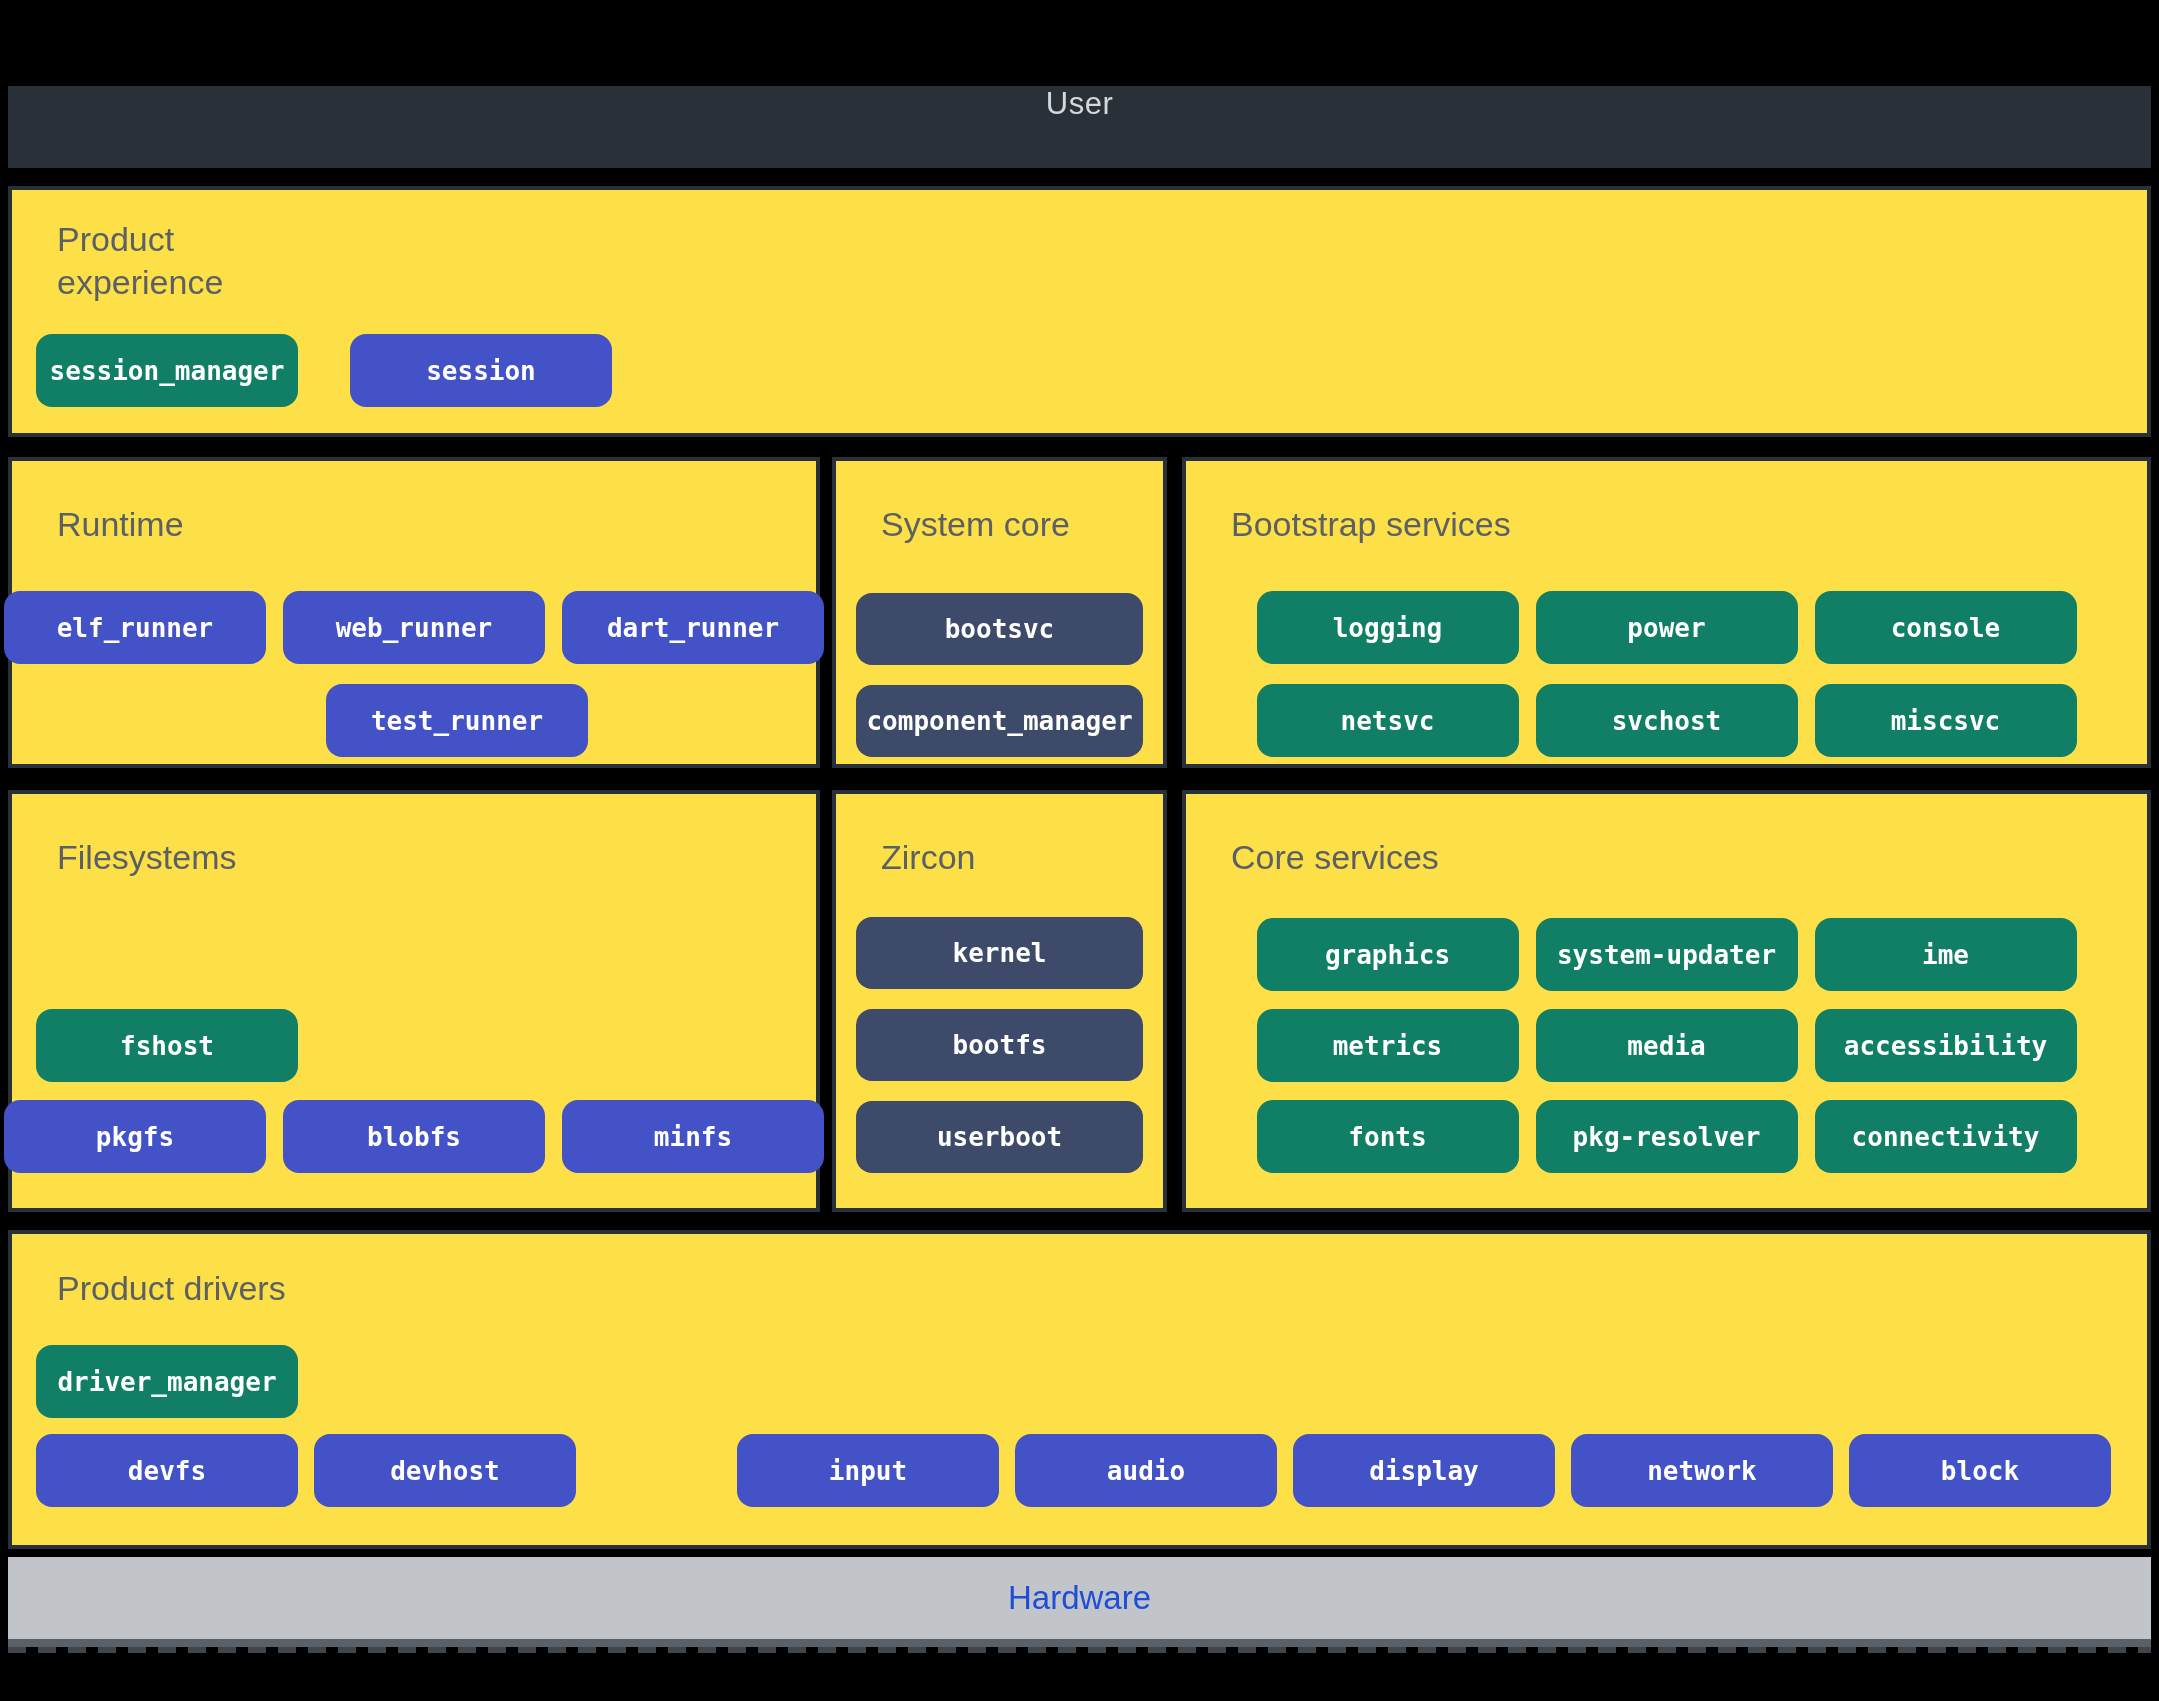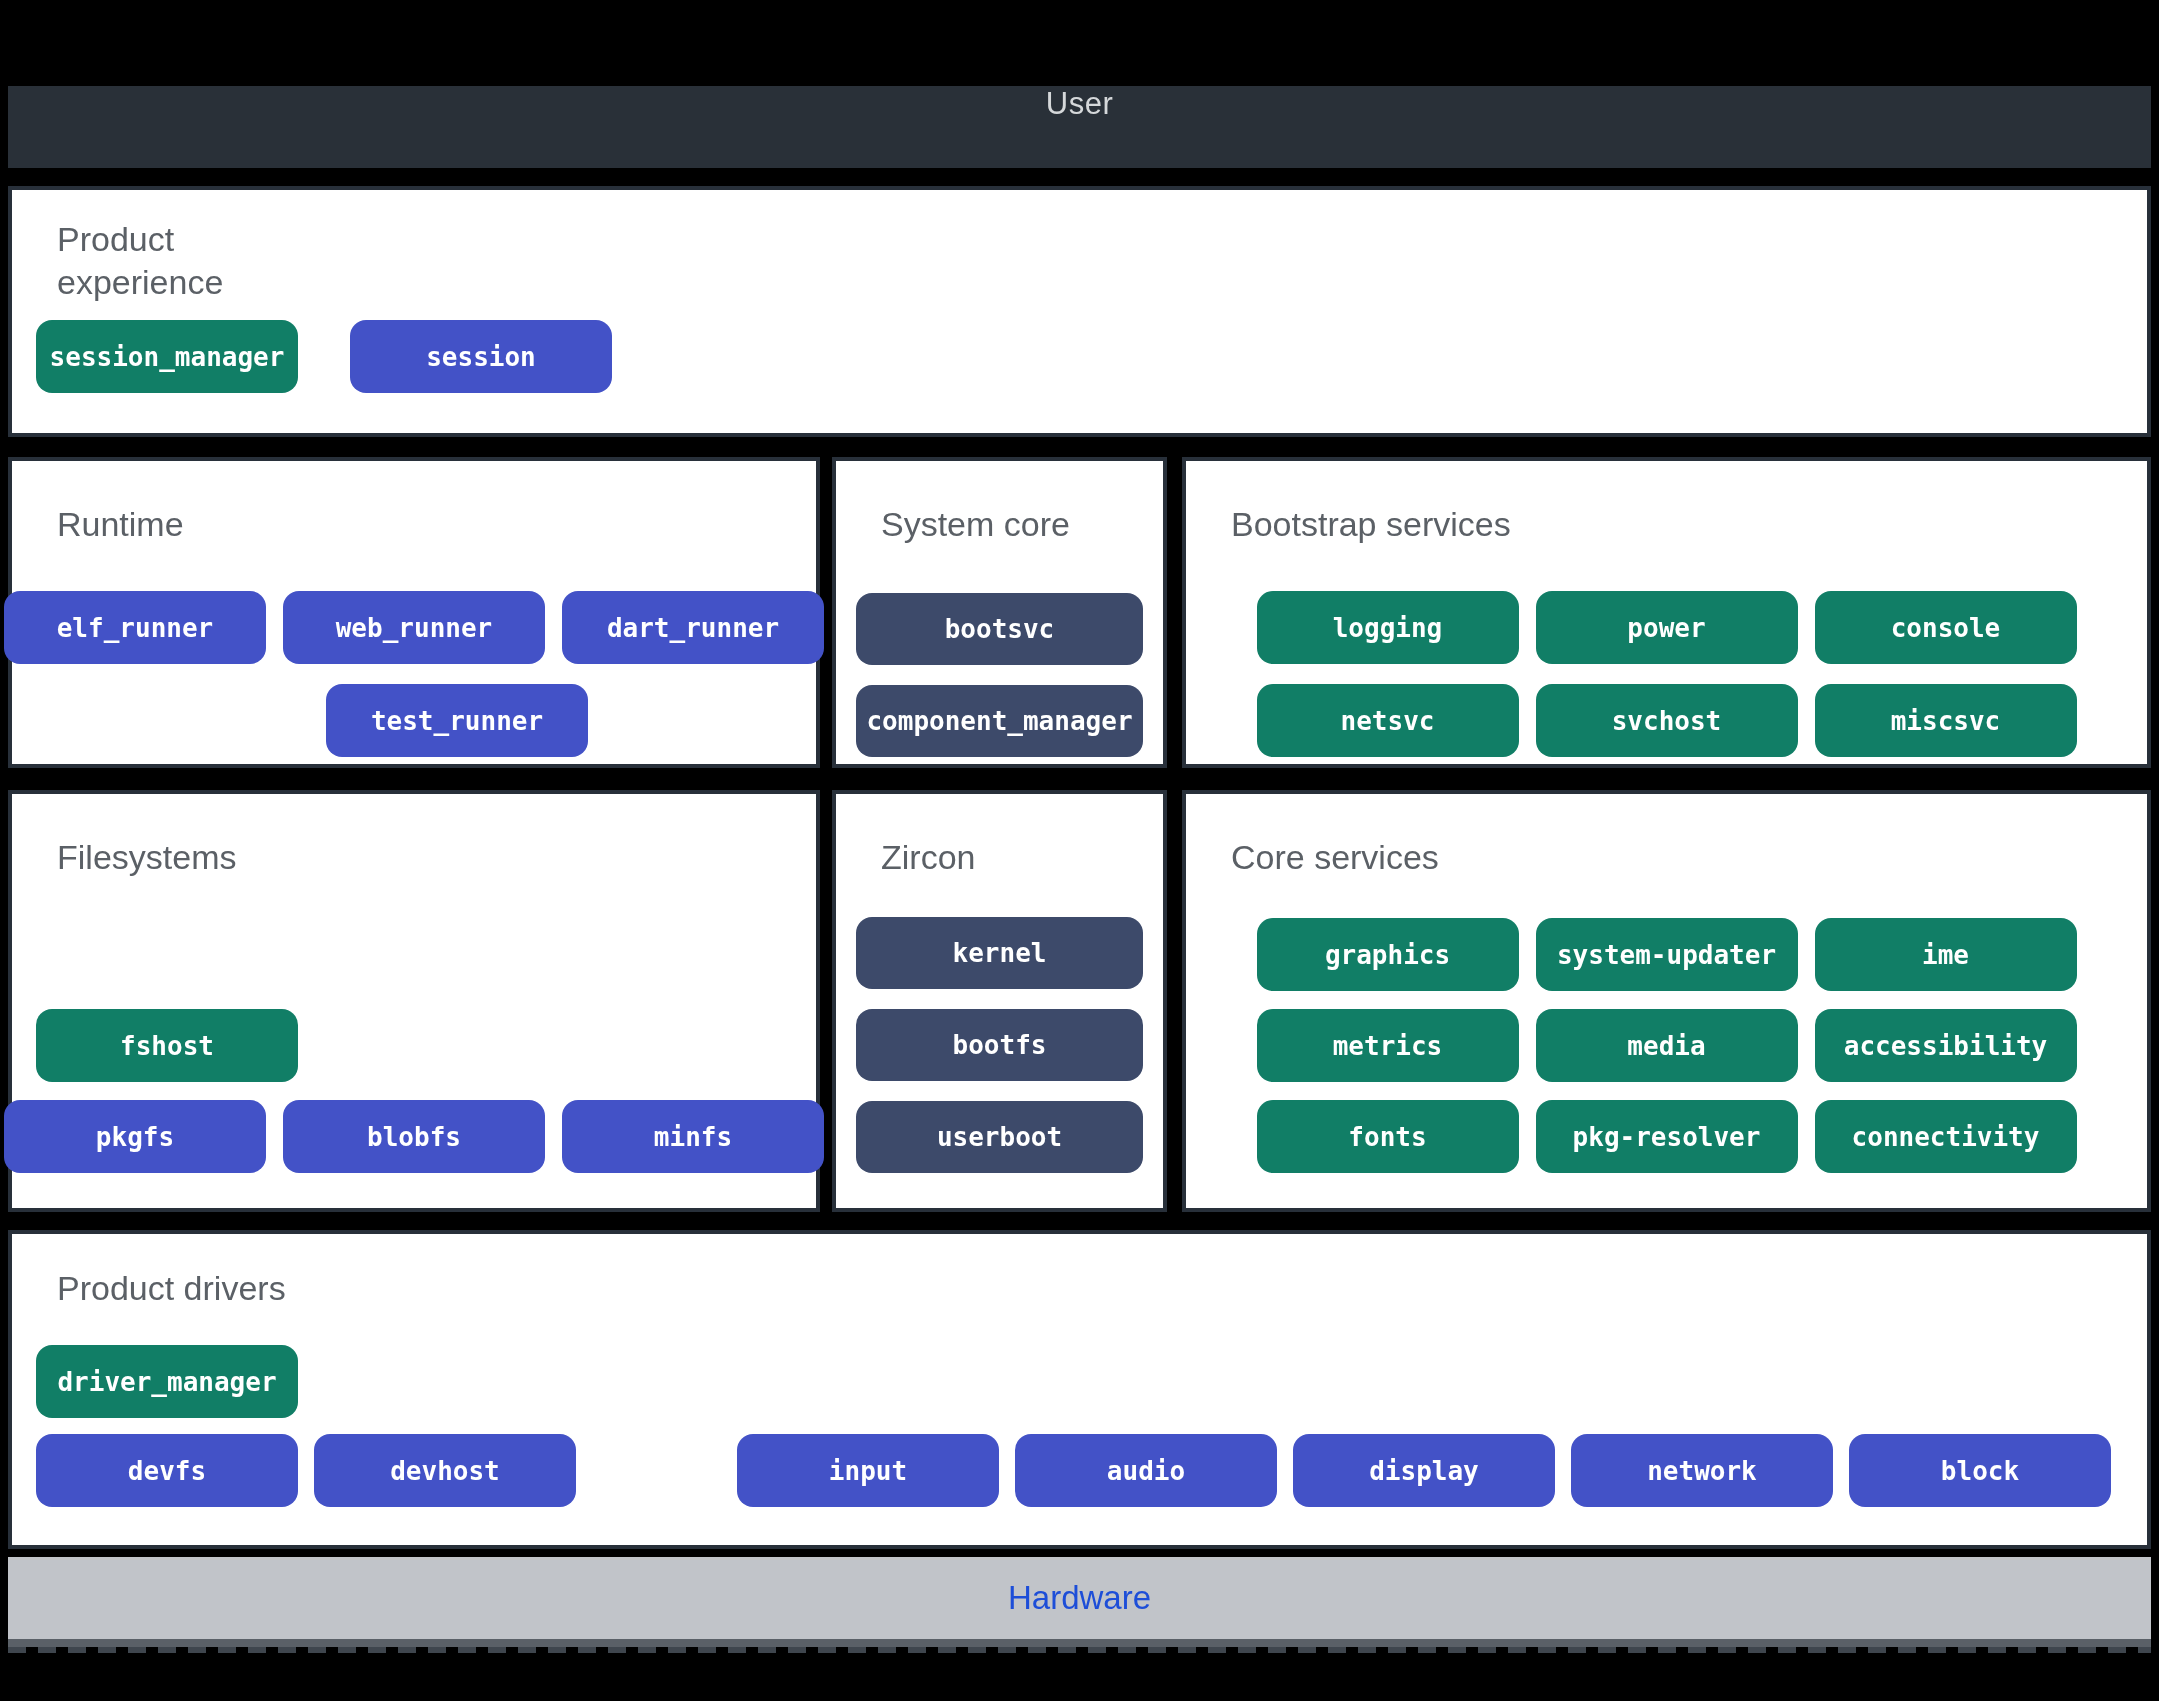--- a/index.html
+++ b/index.html
@@ -26,21 +26,21 @@
     color:#1d4ed8;
     border-bottom:8px solid #5A6067;
     display:flex;align-items:center;justify-content:center;
     font-size:33px;
   }
   .hw-dash{
     height:6px;flex:none;
     background:repeating-linear-gradient(90deg,#3F464E 0 18px,#000 18px 30px);
   }
   .panel{
-    background:#ffffff;
+    background:#fde047;
     border:4px solid #28303A;
     box-sizing:border-box;
     display:flex;flex-direction:column;
   }
   .panel-title{
     font-size:34px;line-height:1.25;
     color:#5B6066;
     margin:42px 0 0 45px;
     flex:none;
   }
@@ -52,21 +52,21 @@
   .mid-left{width:812px;flex:none;}
   .mid-center{width:335px;flex:none;margin-left:12px;}
   .mid-right{flex:1 1 auto;margin-left:15px;}
   .drivers{margin-top:18px;height:319px;}
   .rows{
     margin-top:auto;
     display:flex;flex-direction:column;
   }
   .rows.pad-a{gap:20px;padding-bottom:7px;}
   .rows.pad-b{gap:18px;padding-bottom:35px;}
-  .rows.pad-pe{padding-bottom:40px;}
+  .rows.pad-pe{padding-bottom:26px;}
   .rows.pad-drv{gap:16px;padding-bottom:38px;}
   .rows.narrow{gap:20px;padding-left:20px;padding-right:20px;}
   .row{display:flex;gap:17px;flex:none;}
   .row.centered{justify-content:center;}
   .row.indent{padding-left:24px;}
   .row.indent-2{padding-left:314px;}
   .row.pe-gap{gap:52px;}
   .row.drv-gap{gap:16px;}
   .btn{
     width:262px;height:73px;flex:none;

